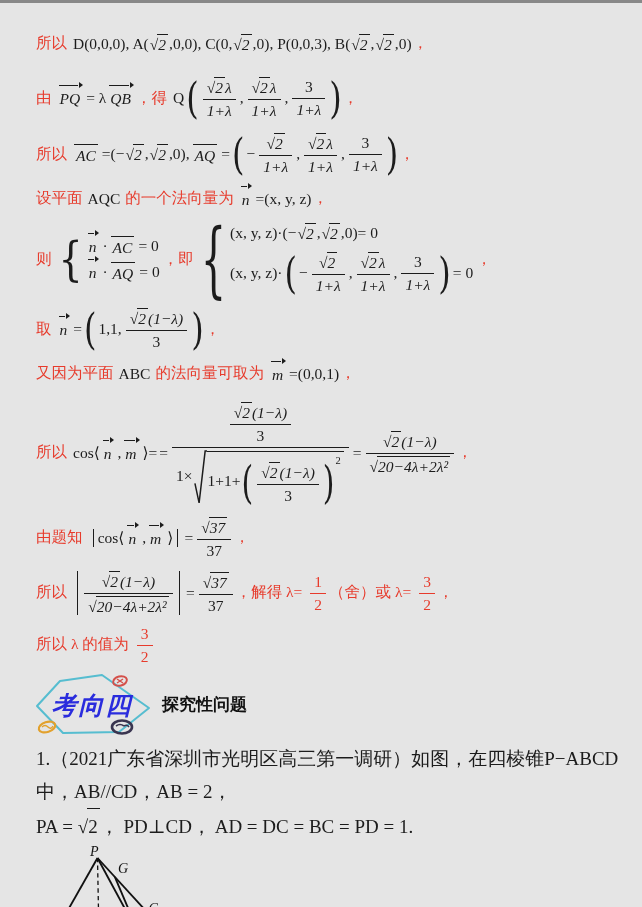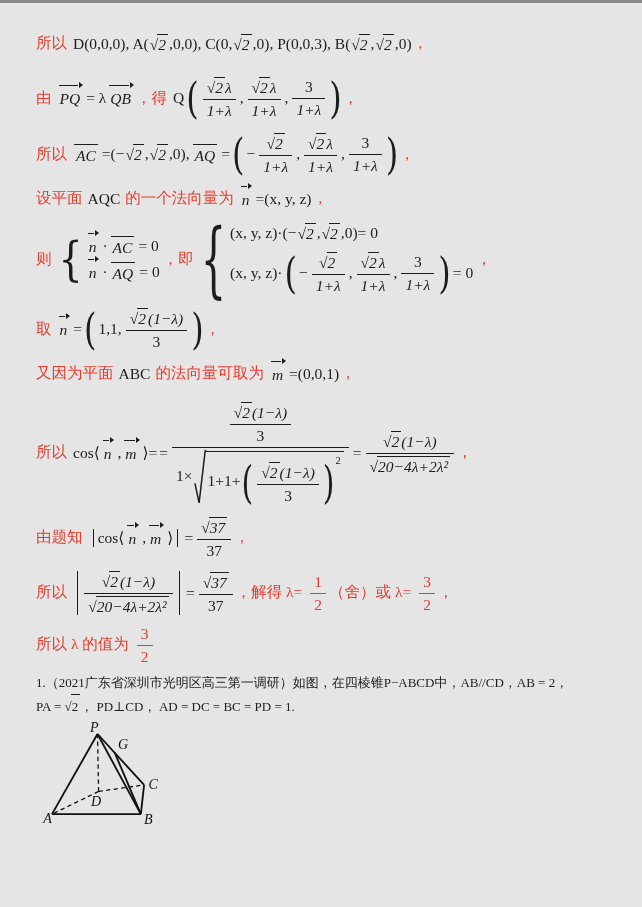--- a/index.html
+++ b/index.html
@@ -53,21 +53,21 @@
   .rsqrt{display:inline-flex;align-items:flex-end;vertical-align:middle;margin:0 1px}
   .rsqrt .rsign{width:13px;flex:0 0 13px;align-self:stretch}
   .rsqrt .rbody{display:inline-block;border-top:1.3px solid currentColor;padding:3px 3px 1px 1px}
   .rbody .frac,.rbody .bp{vertical-align:middle}
   .psup{font-size:10.5px;vertical-align:22px;font-style:normal}
   
   .badge-row{display:flex;align-items:center;margin-left:-4px}
   .badge-heading{font-family:"Liberation Sans","DejaVu Sans",sans-serif;font-weight:bold;
                  font-size:17px;color:#111;margin-left:4px}
   
-  .problem{font-size:13px;line-height:1.75;margin-top:2px}
+  .problem{font-size:19px;line-height:1.75;margin-top:2px}
   .problem .sq .rad{font-style:normal}
   
   .figure{margin-left:6px}
 </style>
 </head>
 <body>
 
 <div class="page">
 
   <div class="line" style="margin-bottom:22px">
@@ -305,20 +305,33 @@
   </div>
 
   <div class="line red" style="margin-bottom:6px">
     <span class="kw">所以 λ 的值为</span>
     <span class="frac">
       <span class="num up">3</span>
       <span class="den up">2</span>
     </span>
   </div>
 
+  <div class="badge-row" style="margin-bottom:4px">
+    <svg width="126" height="66" viewBox="0 0 126 66">
+      <polygon points="5,34 28,9 70,3 117,36 87,60 31,61" fill="none" stroke="var(--badge-teal)" stroke-width="2" stroke-linejoin="round"></polygon>
+      <ellipse cx="88" cy="9" rx="7" ry="4.6" transform="rotate(-14 88 9)" fill="none" stroke="var(--badge-red)" stroke-width="2"></ellipse>
+      <path d="M85 7 L91 11 M91 7 L85 11" stroke="var(--badge-red)" stroke-width="1.4" fill="none"></path>
+      <ellipse cx="15" cy="55" rx="8.5" ry="5" transform="rotate(-18 15 55)" fill="none" stroke="var(--badge-orange)" stroke-width="2.2"></ellipse>
+      <path d="M10 55 Q13 52 16 55 Q19 58 21 54" stroke="var(--badge-orange)" stroke-width="1.4" fill="none"></path>
+      <ellipse cx="90" cy="55" rx="10" ry="6.5" fill="none" stroke="var(--badge-purple)" stroke-width="2.6"></ellipse>
+      <path d="M84 54 Q88 51 92 54 M92 54 Q95 52 97 55" stroke="var(--badge-purple)" stroke-width="1.6" fill="none"></path>
+      <text x="60" y="42" text-anchor="middle" font-size="25" font-style="italic" font-weight="bold" fill="var(--badge-blue)" font-family="Liberation Serif, DejaVu Serif, serif" letter-spacing="2">考向四</text>
+    </svg>
+    <span class="badge-heading">探究性问题</span>
+  </div>
 
   <div class="problem" style="margin-bottom:2px">
     <div>
       <span>1.（2021广东省深圳市光明区高三第一调研）如图，在四棱锥</span><span class="it">P−ABCD</span><span>中，</span><span class="it">AB//CD</span><span>，</span><span class="it">AB = 2</span><span>，</span>
     </div>
     <div>
       <span class="it">PA =</span>
       <span class="sq"><span class="sgn">√</span><span class="rad">2</span></span><span>， </span><span class="it">PD⊥CD</span><span>， </span><span class="it">AD = DC = BC = PD = 1.</span>
     </div>
   </div>

